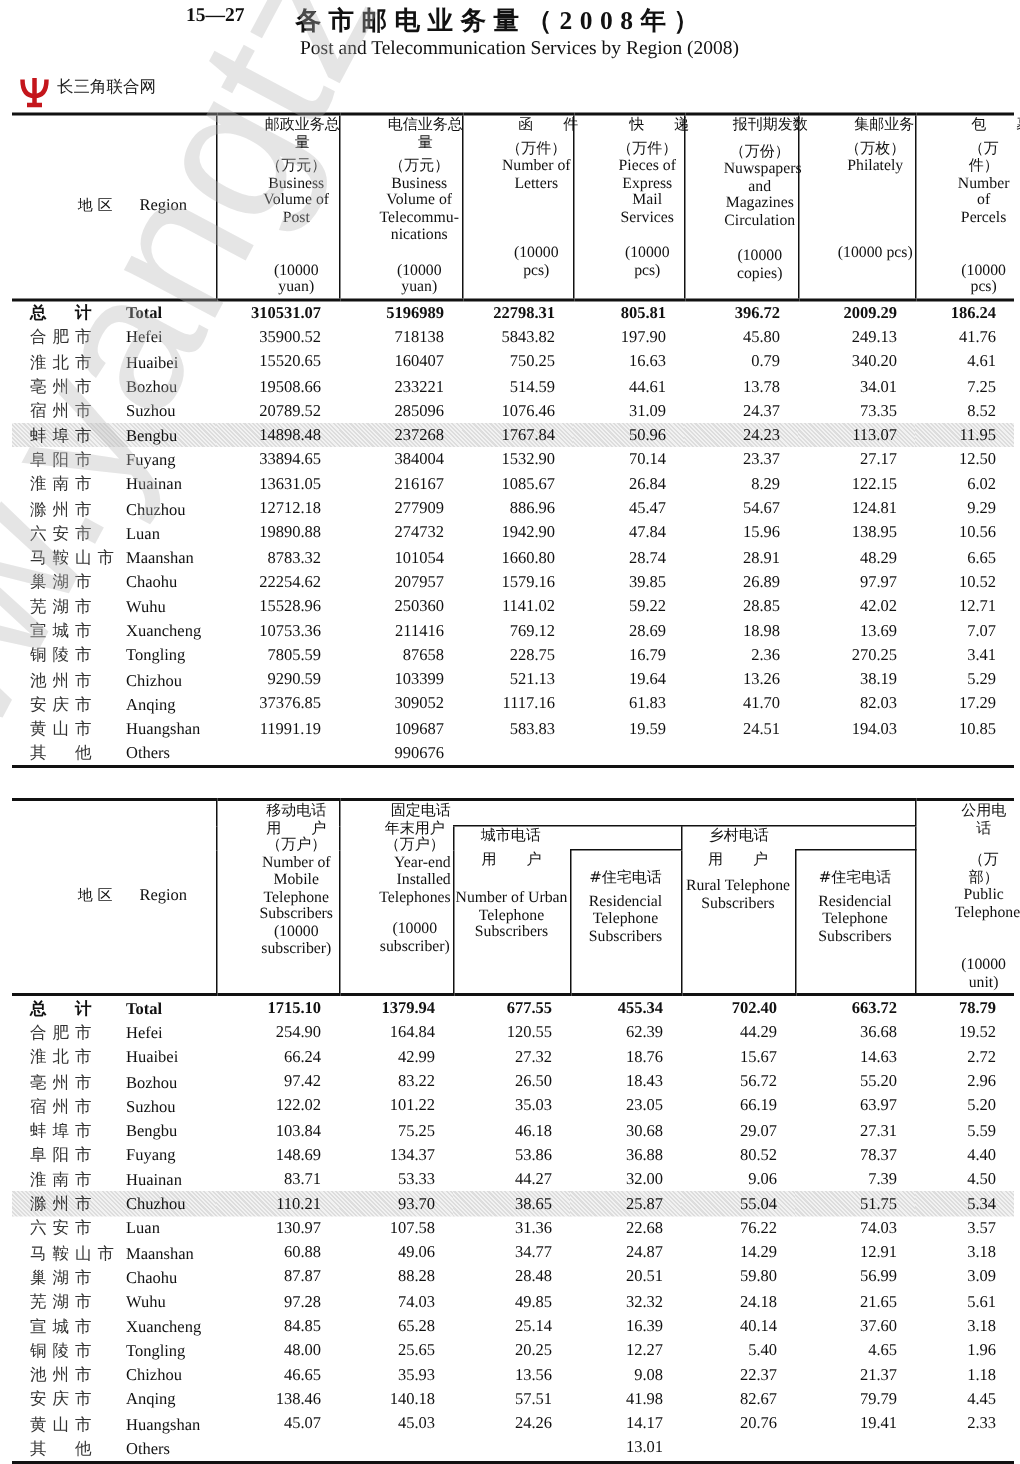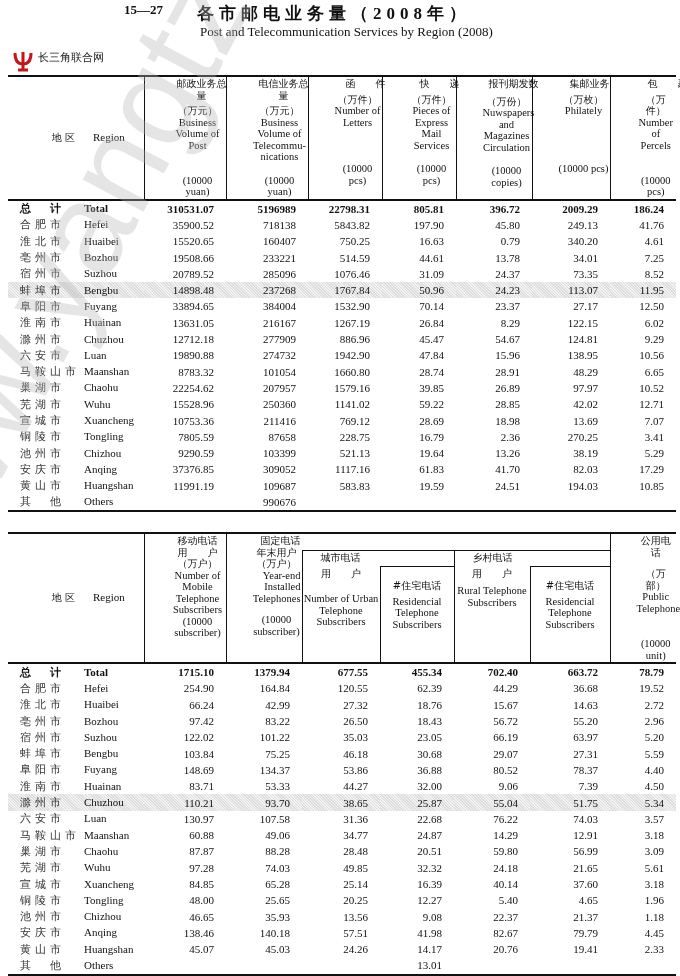--- a/index.html
+++ b/index.html
@@ -173,21 +173,21 @@
         <td class="num">1532.90</td>
         <td class="num">70.14</td>
         <td class="num">23.37</td>
         <td class="num">27.17</td>
         <td class="num">12.50</td>
       </tr>
       <tr>
         <td><span class="cn" style="display:inline-block;width:64px;padding-left:10px;font-family:'DejaVu Sans',sans-serif;font-size:11px;color:#333;letter-spacing:4px;">淮南市</span><span>Huainan</span></td>
         <td class="num">13631.05</td>
         <td class="num">216167</td>
-        <td class="num">1267.19</td>
+        <td class="num">1085.67</td>
         <td class="num">26.84</td>
         <td class="num">8.29</td>
         <td class="num">122.15</td>
         <td class="num">6.02</td>
       </tr>
       <tr>
         <td><span class="cn" style="display:inline-block;width:64px;padding-left:10px;font-family:'DejaVu Sans',sans-serif;font-size:11px;color:#333;letter-spacing:4px;">滁州市</span><span>Chuzhou</span></td>
         <td class="num">12712.18</td>
         <td class="num">277909</td>
         <td class="num">886.96</td>

